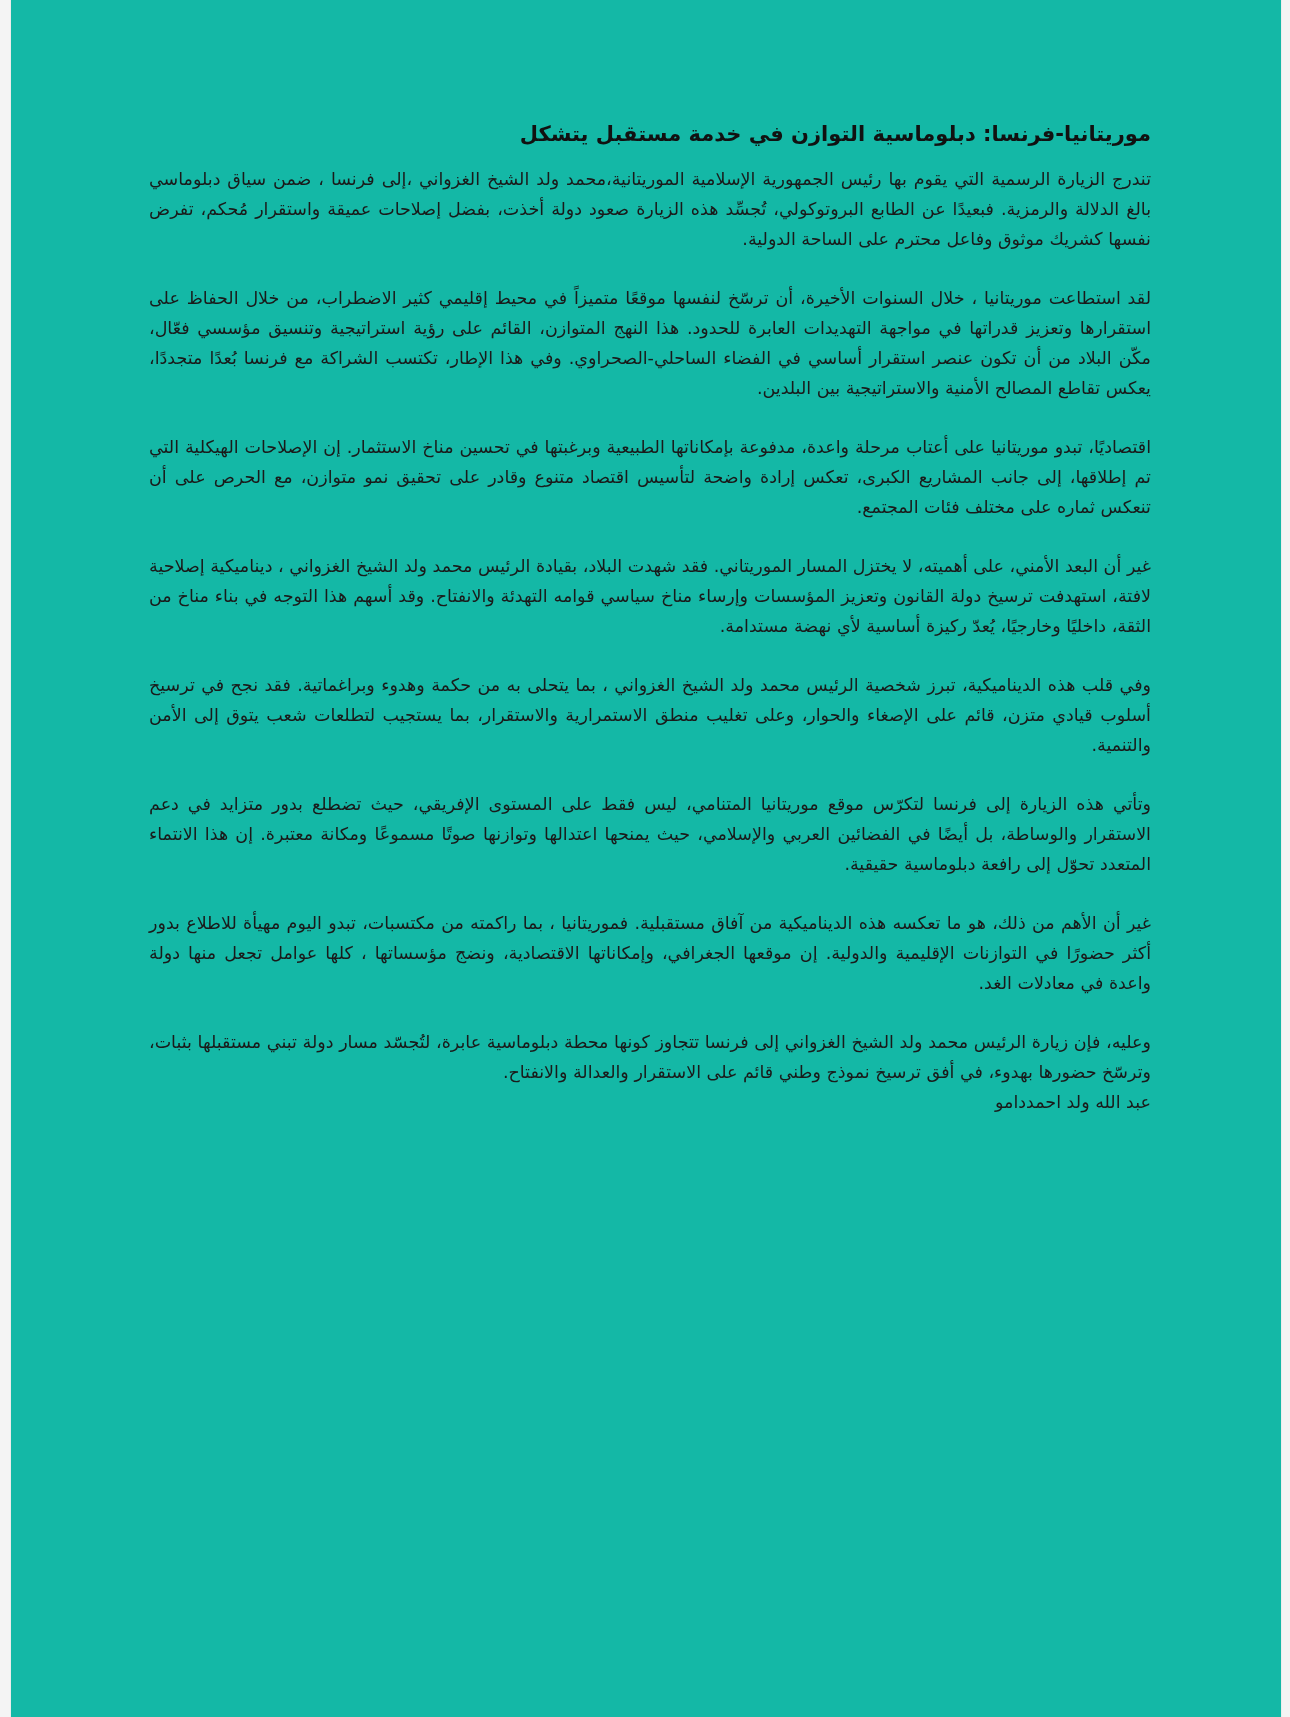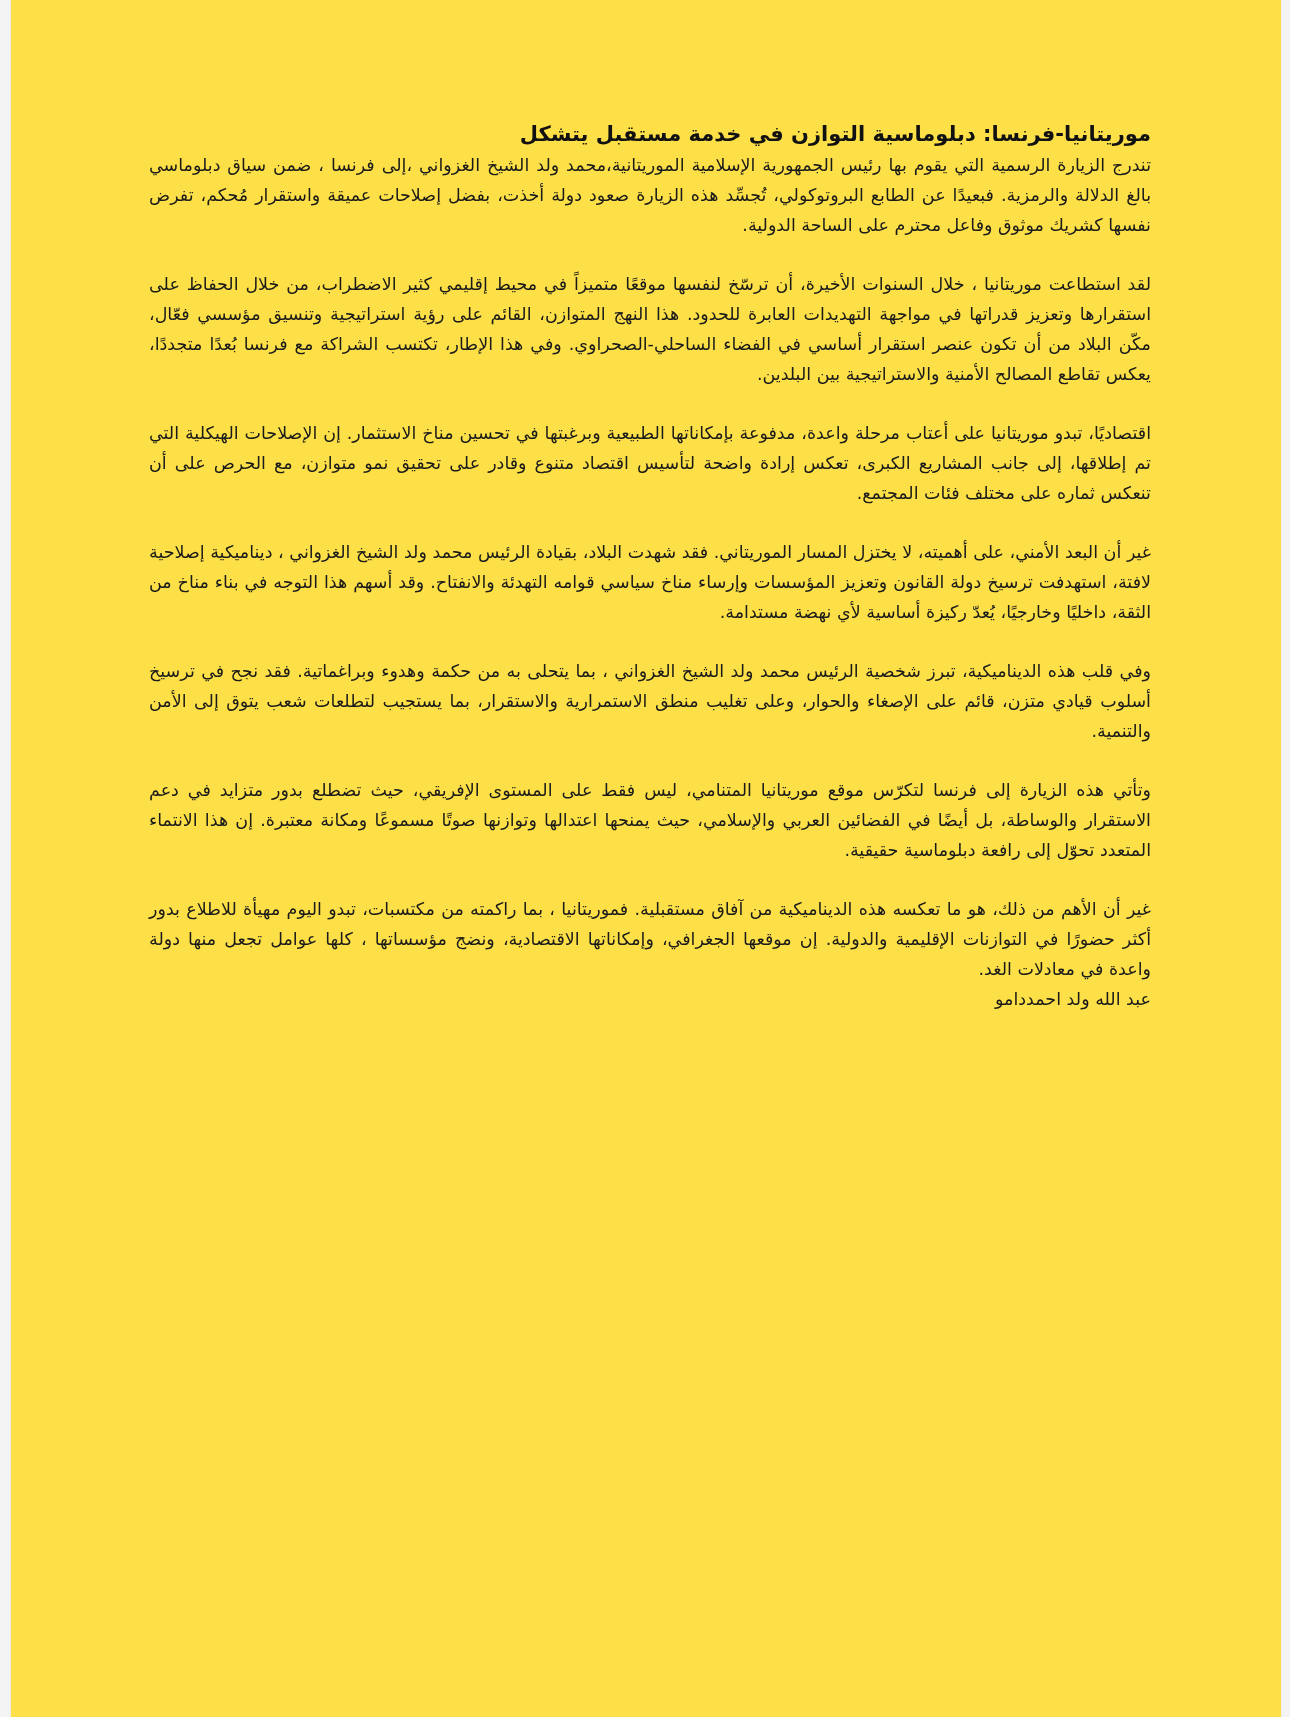--- a/index.html
+++ b/index.html
@@ -13,21 +13,21 @@
       position: relative;
       overflow: hidden;
       font-family: "DejaVu Sans", "Liberation Sans", sans-serif;
     }
     .page {
       position: absolute;
       left: 10px;
       top: 0;
       width: 1270px;
       height: 1717px;
-      background: #fde047;
+      background: #14b8a6;
       border-left: 1px solid #ececec;
       border-right: 1px solid #ececec;
     }
     .content {
       position: absolute;
       right: 130px;
       left: 138px;
       top: 118px;
       direction: rtl;
       text-align: right;
@@ -48,21 +48,21 @@
     }
     .byline .prefix {
       font-weight: normal;
     }
     .byline .name {
       font-weight: bold;
     }
     .para {
       font-size: 17.5px;
       line-height: 30px;
-      margin: 0 0 29px 0;
+      margin: 14px 0 29px 0;
       text-align: justify;
       text-align-last: right;
     }
     .signature {
       font-size: 17.5px;
       line-height: 30px;
       margin: -29px 0 0 0;
     }
   </style>
 </head>
@@ -71,15 +71,16 @@
 <div class="page">
   <div class="content">
     <h1 class="title">موريتانيا-فرنسا: دبلوماسية التوازن في خدمة مستقبل يتشكل</h1>
     <p class="para">تندرج الزيارة الرسمية التي يقوم بها رئيس الجمهورية الإسلامية الموريتانية،محمد ولد الشيخ الغزواني ،إلى فرنسا ، ضمن سياق دبلوماسي بالغ الدلالة والرمزية. فبعيدًا عن الطابع البروتوكولي، تُجسِّد هذه الزيارة صعود دولة أخذت، بفضل إصلاحات عميقة واستقرار مُحكم، تفرض نفسها كشريك موثوق وفاعل محترم على الساحة الدولية.</p>
     <p class="para">لقد استطاعت موريتانيا ، خلال السنوات الأخيرة، أن ترسّخ لنفسها موقعًا متميزاً في محيط إقليمي كثير الاضطراب، من خلال الحفاظ على استقرارها وتعزيز قدراتها في مواجهة التهديدات العابرة للحدود. هذا النهج المتوازن، القائم على رؤية استراتيجية وتنسيق مؤسسي فعّال، مكّن البلاد من أن تكون عنصر استقرار أساسي في الفضاء الساحلي-الصحراوي. وفي هذا الإطار، تكتسب الشراكة مع فرنسا بُعدًا متجددًا، يعكس تقاطع المصالح الأمنية والاستراتيجية بين البلدين.</p>
     <p class="para">اقتصاديًا، تبدو موريتانيا على أعتاب مرحلة واعدة، مدفوعة بإمكاناتها الطبيعية وبرغبتها في تحسين مناخ الاستثمار. إن الإصلاحات الهيكلية التي تم إطلاقها، إلى جانب المشاريع الكبرى، تعكس إرادة واضحة لتأسيس اقتصاد متنوع وقادر على تحقيق نمو متوازن، مع الحرص على أن تنعكس ثماره على مختلف فئات المجتمع.</p>
     <p class="para">غير أن البعد الأمني، على أهميته، لا يختزل المسار الموريتاني. فقد شهدت البلاد، بقيادة الرئيس محمد ولد الشيخ الغزواني ، ديناميكية إصلاحية لافتة، استهدفت ترسيخ دولة القانون وتعزيز المؤسسات وإرساء مناخ سياسي قوامه التهدئة والانفتاح. وقد أسهم هذا التوجه في بناء مناخ من الثقة، داخليًا وخارجيًا، يُعدّ ركيزة أساسية لأي نهضة مستدامة.</p>
     <p class="para">وفي قلب هذه الديناميكية، تبرز شخصية الرئيس محمد ولد الشيخ الغزواني ، بما يتحلى به من حكمة وهدوء وبراغماتية. فقد نجح في ترسيخ أسلوب قيادي متزن، قائم على الإصغاء والحوار، وعلى تغليب منطق الاستمرارية والاستقرار، بما يستجيب لتطلعات شعب يتوق إلى الأمن والتنمية.</p>
     <p class="para">وتأتي هذه الزيارة إلى فرنسا لتكرّس موقع موريتانيا المتنامي، ليس فقط على المستوى الإفريقي، حيث تضطلع بدور متزايد في دعم الاستقرار والوساطة، بل أيضًا في الفضائين العربي والإسلامي، حيث يمنحها اعتدالها وتوازنها صوتًا مسموعًا ومكانة معتبرة. إن هذا الانتماء المتعدد تحوّل إلى رافعة دبلوماسية حقيقية.</p>
     <p class="para">غير أن الأهم من ذلك، هو ما تعكسه هذه الديناميكية من آفاق مستقبلية. فموريتانيا ، بما راكمته من مكتسبات، تبدو اليوم مهيأة للاطلاع بدور أكثر حضورًا في التوازنات الإقليمية والدولية. إن موقعها الجغرافي، وإمكاناتها الاقتصادية، ونضج مؤسساتها ، كلها عوامل تجعل منها دولة واعدة في معادلات الغد.</p>
+    <p class="para">وعليه، فإن زيارة الرئيس محمد ولد الشيخ الغزواني  إلى فرنسا تتجاوز كونها محطة دبلوماسية عابرة، لتُجسّد مسار دولة تبني مستقبلها بثبات، وترسّخ حضورها بهدوء، في أفق ترسيخ نموذج وطني قائم على الاستقرار والعدالة والانفتاح.</p>
     <p class="signature">عبد الله ولد احمددامو</p>
   </div>
 </div>
 
 </body></html>

